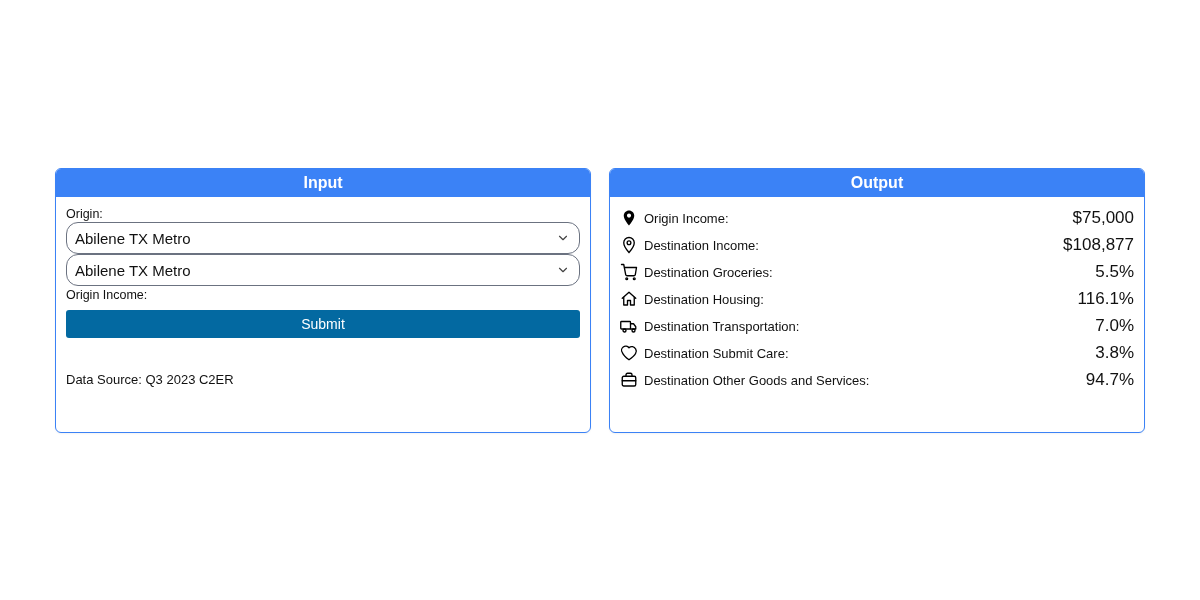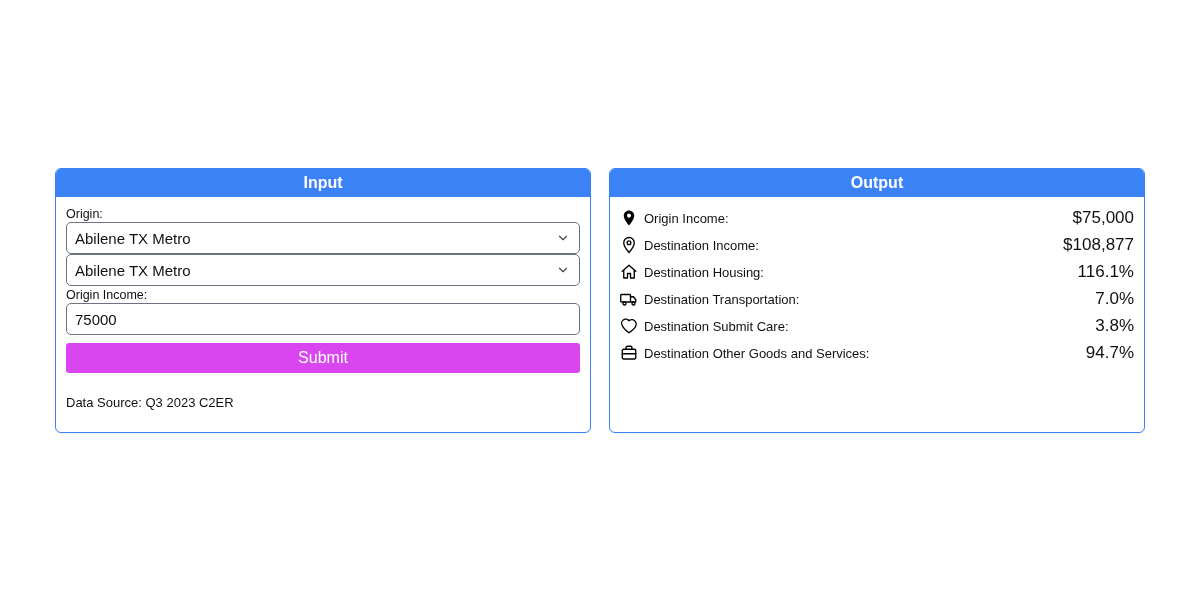--- a/index.html
+++ b/index.html
@@ -41,54 +41,54 @@
     color: #111;
     margin-top: 2px;
     margin-bottom: 1px;
   }
   .select-wrap {
     position: relative;
   }
   .field {
     width: 100%;
     border: 1px solid #6b7280;
-    border-radius: 5px;
+    border-radius: 12px;
     padding: 6px 28px 5px 8px;
     font-size: 15px;
     color: #111;
     background: #fff;
     height: 32px;
     line-height: 18px;
     appearance: none;
     -webkit-appearance: none;
   }
   .chevron {
     position: absolute;
     right: 10px;
     top: 50%;
     transform: translateY(-50%);
     pointer-events: none;
   }
   .submit-btn {
     display: block;
     width: 100%;
-    background: #d946ef;
+    background: #0369a1;
     color: #ffffff;
     border: none;
     border-radius: 3px;
     padding: 6px 0;
-    font-size: 16px;
+    font-size: 14px;
     font-weight: 500;
     cursor: pointer;
     margin-top: 8px;
   }
   .data-source {
     font-size: 13px;
     color: #111;
-    margin-top: 22px;
+    margin-top: 34px;
   }
   .output-row {
     display: flex;
     align-items: center;
     font-size: 13px;
     color: #111;
     padding: 3.5px 0;
   }
   .output-icon {
     width: 24px;
@@ -125,21 +125,20 @@
     <div class="select-wrap">
       <input class="field" type="text" readonly="" value="Abilene TX Metro" style="">
       <span class="chevron">
         <svg width="14" height="14" viewBox="0 0 24 24" fill="none" stroke="#444" stroke-width="2" stroke-linecap="round" stroke-linejoin="round">
             <polyline points="6 9 12 15 18 9"></polyline>
           </svg>
       </span>
     </div>
 
     <label class="form-label">Origin Income:</label>
-    <input class="field" style="padding-right: 8px;" type="text" value="75000">
 
     <button class="submit-btn">Submit</button>
 
     <div class="data-source">Data Source: Q3 2023 C2ER</div>
   </div>
 </div>
 
 <div class="panel">
   <div class="panel-header">Output</div>
   <div class="panel-body" id="output-body">
@@ -155,20 +154,31 @@
       </div>
       <div class="output-row">
         <span class="output-icon">
           <svg width="18" height="18" viewBox="0 0 24 24" fill="none" stroke="#000" stroke-width="1.8">
             <path d="M12 22s7-7.75 7-13c0-3.87-3.13-7-7-7S5 5.13 5 9c0 5.25 7 13 7 13z"></path>
             <circle cx="12" cy="9" r="2.5"></circle>
           </svg>
         </span>
         <span class="output-label">Destination Income:</span>
         <span class="output-value">$108,877</span>
+      </div>
+      <div class="output-row">
+        <span class="output-icon">
+          <svg width="18" height="18" viewBox="0 0 24 24" fill="none" stroke="#000" stroke-width="1.8" stroke-linecap="round" stroke-linejoin="round">
+            <circle cx="9" cy="21" r="1.2"></circle>
+            <circle cx="19" cy="21" r="1.2"></circle>
+            <path d="M2 2h3l2.6 13.4a2 2 0 0 0 2 1.6h8.8a2 2 0 0 0 2-1.6L22 6H6"></path>
+          </svg>
+        </span>
+        <span class="output-label">Destination Groceries:</span>
+        <span class="output-value">5.5%</span>
       </div>
       <div class="output-row">
         <span class="output-icon">
           <svg width="18" height="18" viewBox="0 0 24 24" fill="none" stroke="#000" stroke-width="1.8" stroke-linecap="round" stroke-linejoin="round">
             <path d="M3 11l9-8 9 8"></path>
             <path d="M5 10v10h5v-6h4v6h5V10"></path>
           </svg>
         </span>
         <span class="output-label">Destination Housing:</span>
         <span class="output-value">116.1%</span>

